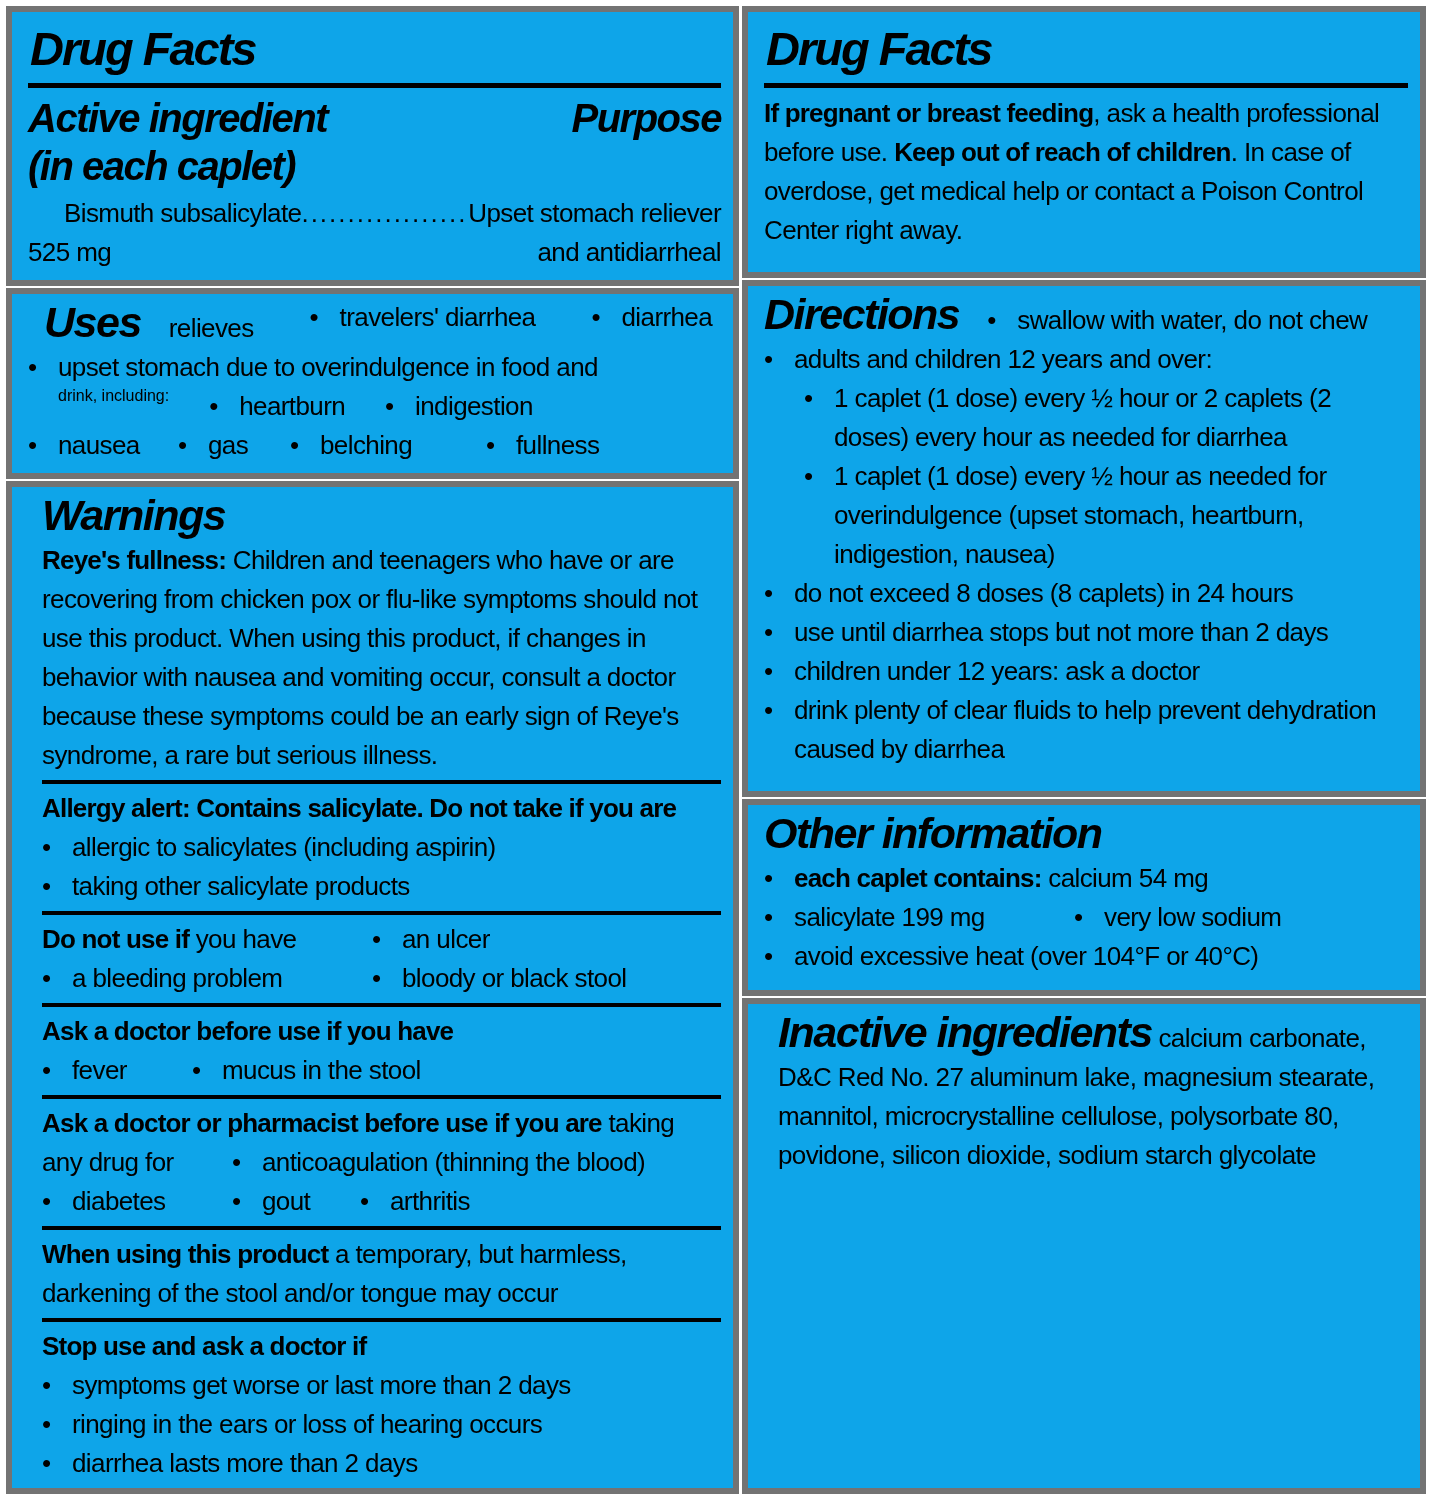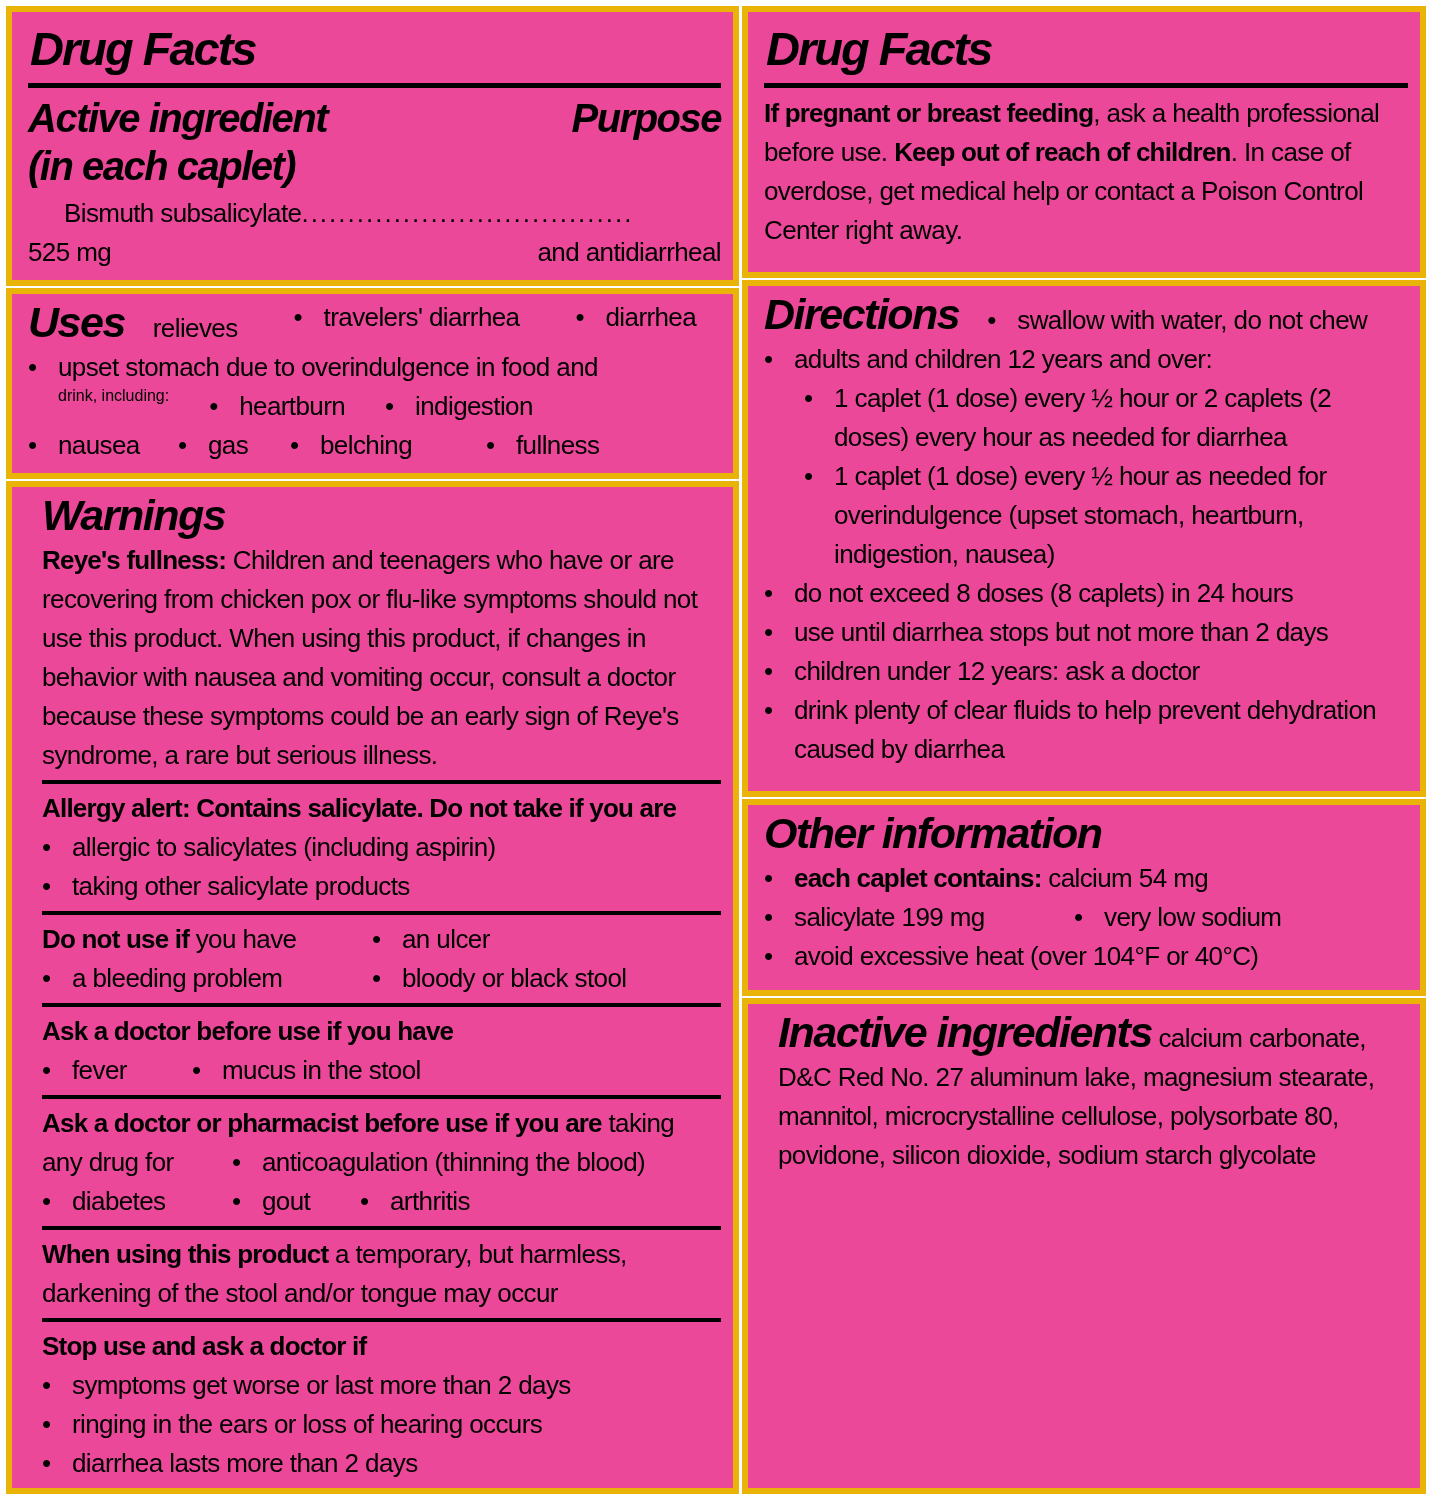--- a/index.html
+++ b/index.html
@@ -12,21 +12,21 @@
     -webkit-font-smoothing: antialiased;
   }
   .page {
     display: flex; gap: 3px;
     padding: 6px; height: 1500px;
   }
   .col { display: flex; flex-direction: column; gap: 2px; min-height: 0; }
   .col-left  { width: 733px; }
   .col-right { flex: 1; }
   .box {
-    border: 6px solid #eab308; background: #ec4899;
+    border: 6px solid #737373; background: #0ea5e9;
     padding: 4px 12px 8px 16px;
     overflow: hidden;
   }
   .grow { flex: 1; min-height: 0; padding-left: 30px; }
 
   
   .df-title {
     font-size: 47px; font-weight: bold; font-style: italic;
     letter-spacing: -2px; padding: 8px 0 10px 2px; line-height: 1.05;
   }
@@ -64,21 +64,21 @@
   .space-between { display: flex; justify-content: space-between; gap: 28px; }
 
   
   .w330 { width: 330px; flex: none; }
   .w185 { width: 190px; flex: none; }
   .w128 { width: 128px; flex: none; }
   .w150 { width: 150px; flex: none; }
   .w112 { width: 112px; flex: none; }
   .w190 { width: 196px; flex: none; }
   .gap44 { column-gap: 40px; }
-  .gap56 { column-gap: 56px; }
+  .gap56 { column-gap: 56px; margin-left: 16px; }
 
   .title-row { display: flex; align-items: baseline; column-gap: 28px; }
   .mt4 { margin-top: 4px; }
 </style>
 </head>
 <body>
 
 <div class="page">
 
   <div class="col col-left">
@@ -87,20 +87,21 @@
       <div class="df-title">Drug Facts</div>
       <div class="title-rule"></div>
       <div class="ai-head">
         <span class="hd">Active ingredient</span>
         <span class="hd">Purpose</span>
       </div>
       <div class="hd">(in each caplet)</div>
       <div class="leader-row body-txt mt4">
         <span class="nowrap">Bismuth subsalicylate</span>
         <span class="leader">....................................</span>
+        <span class="nowrap">Upset stomach reliever</span>
       </div>
       <div class="space-between body-txt">
         <span>525 mg</span>
         <span>and antidiarrheal</span>
       </div>
     </div>
 
     <div class="box">
       <div class="spread gap56">
         <span class="title-row">

